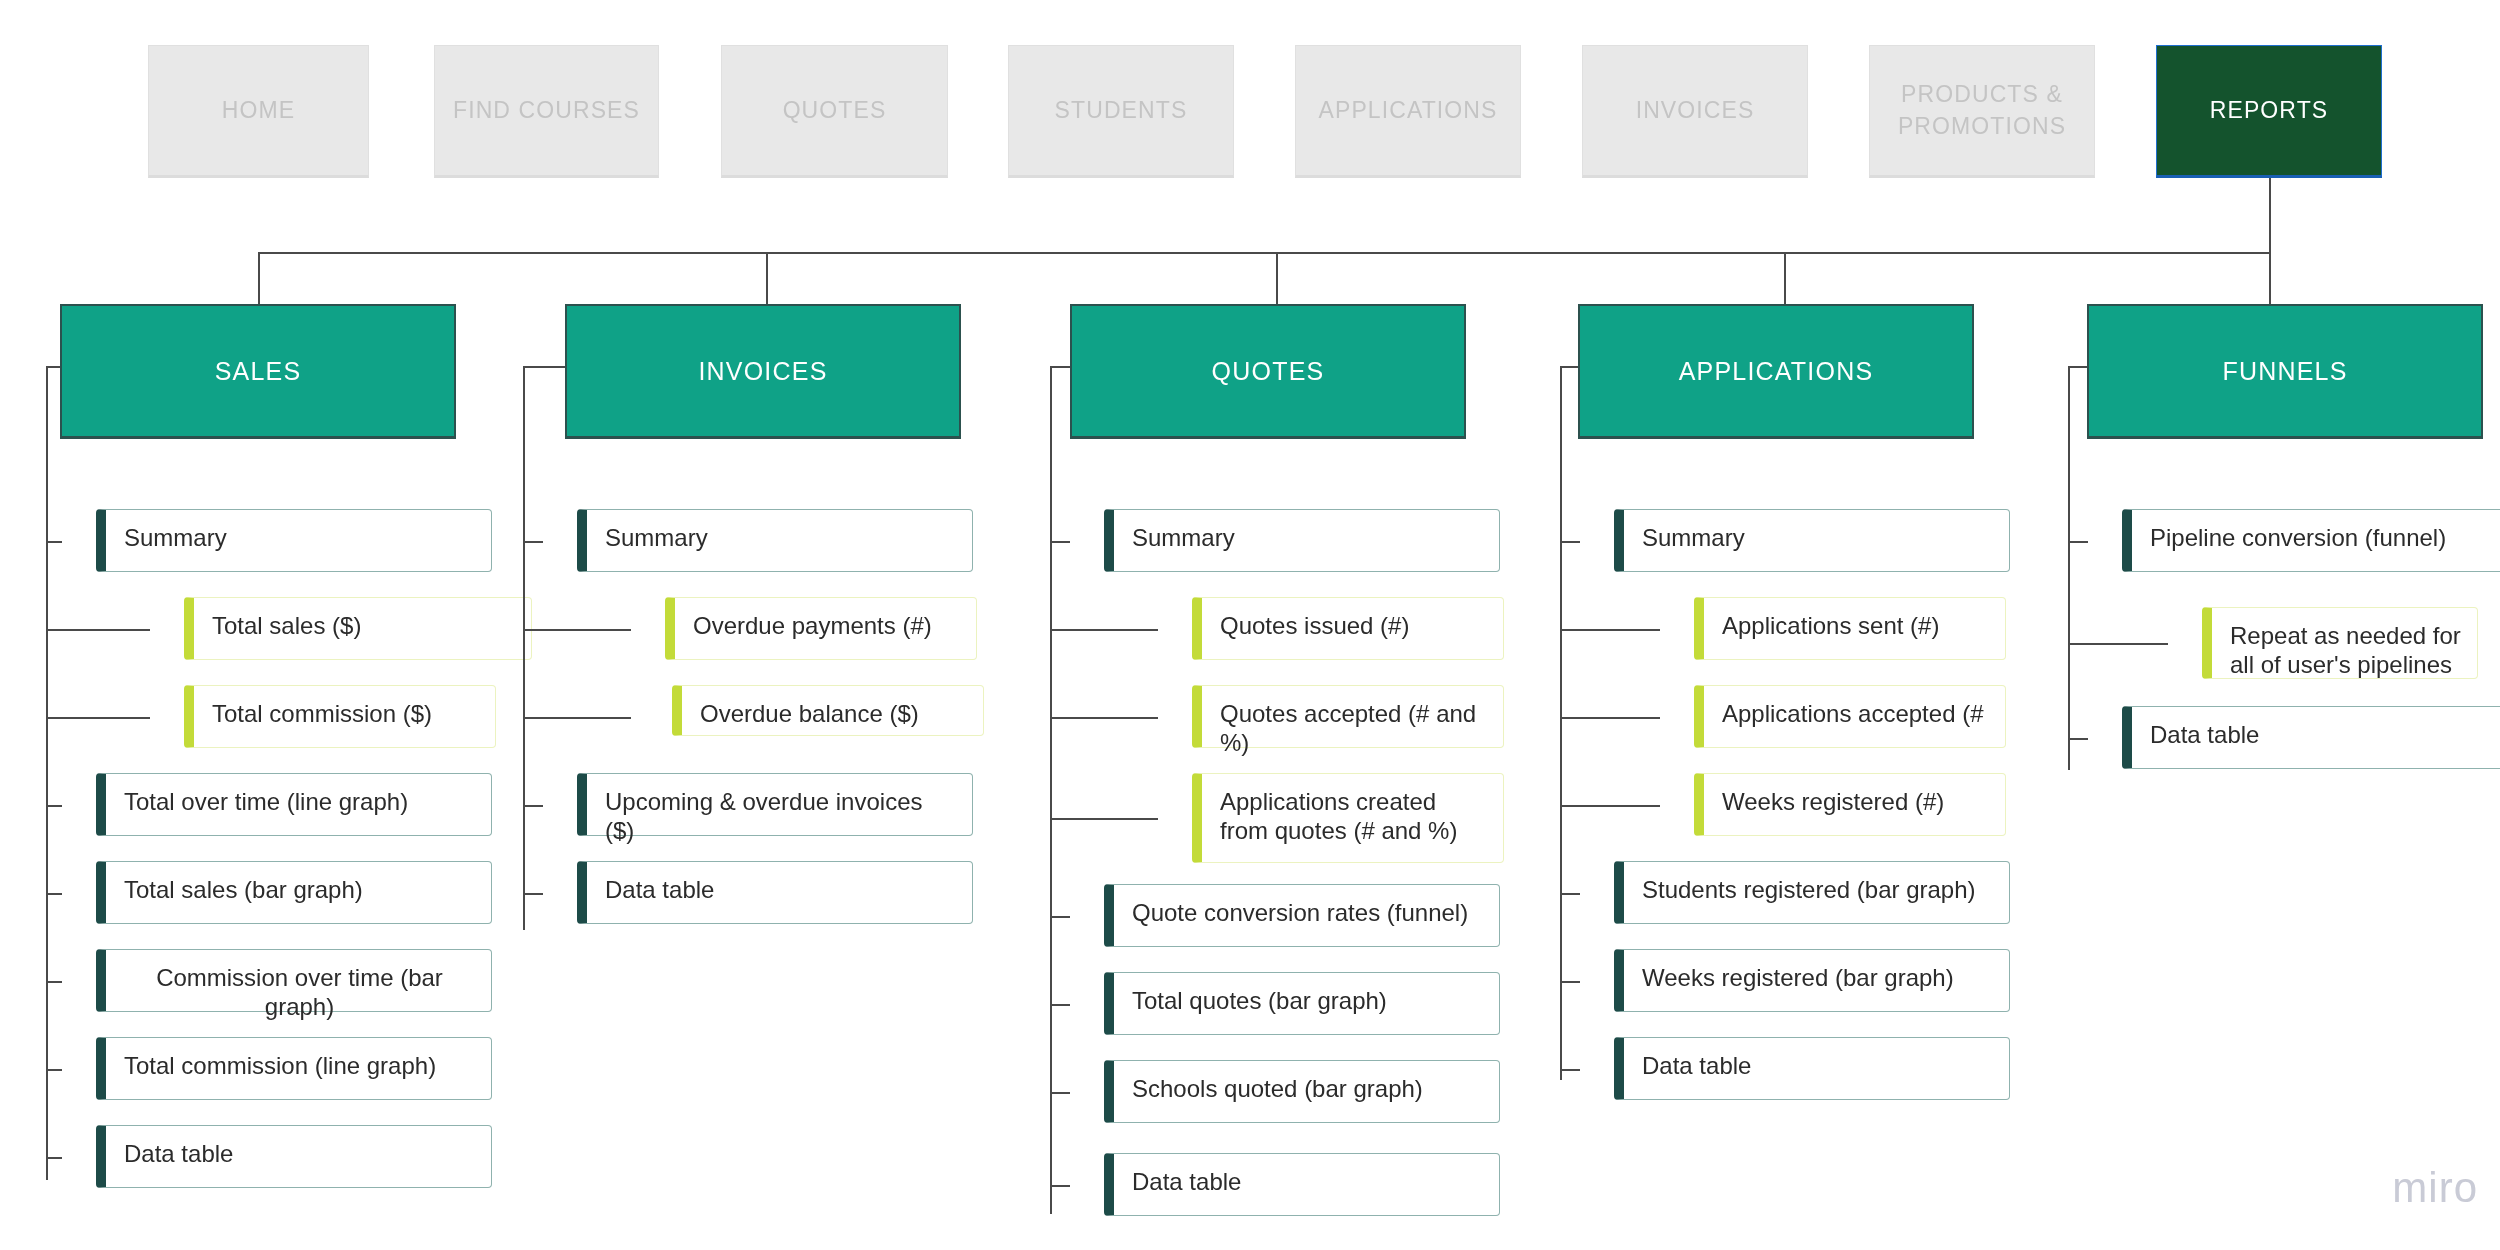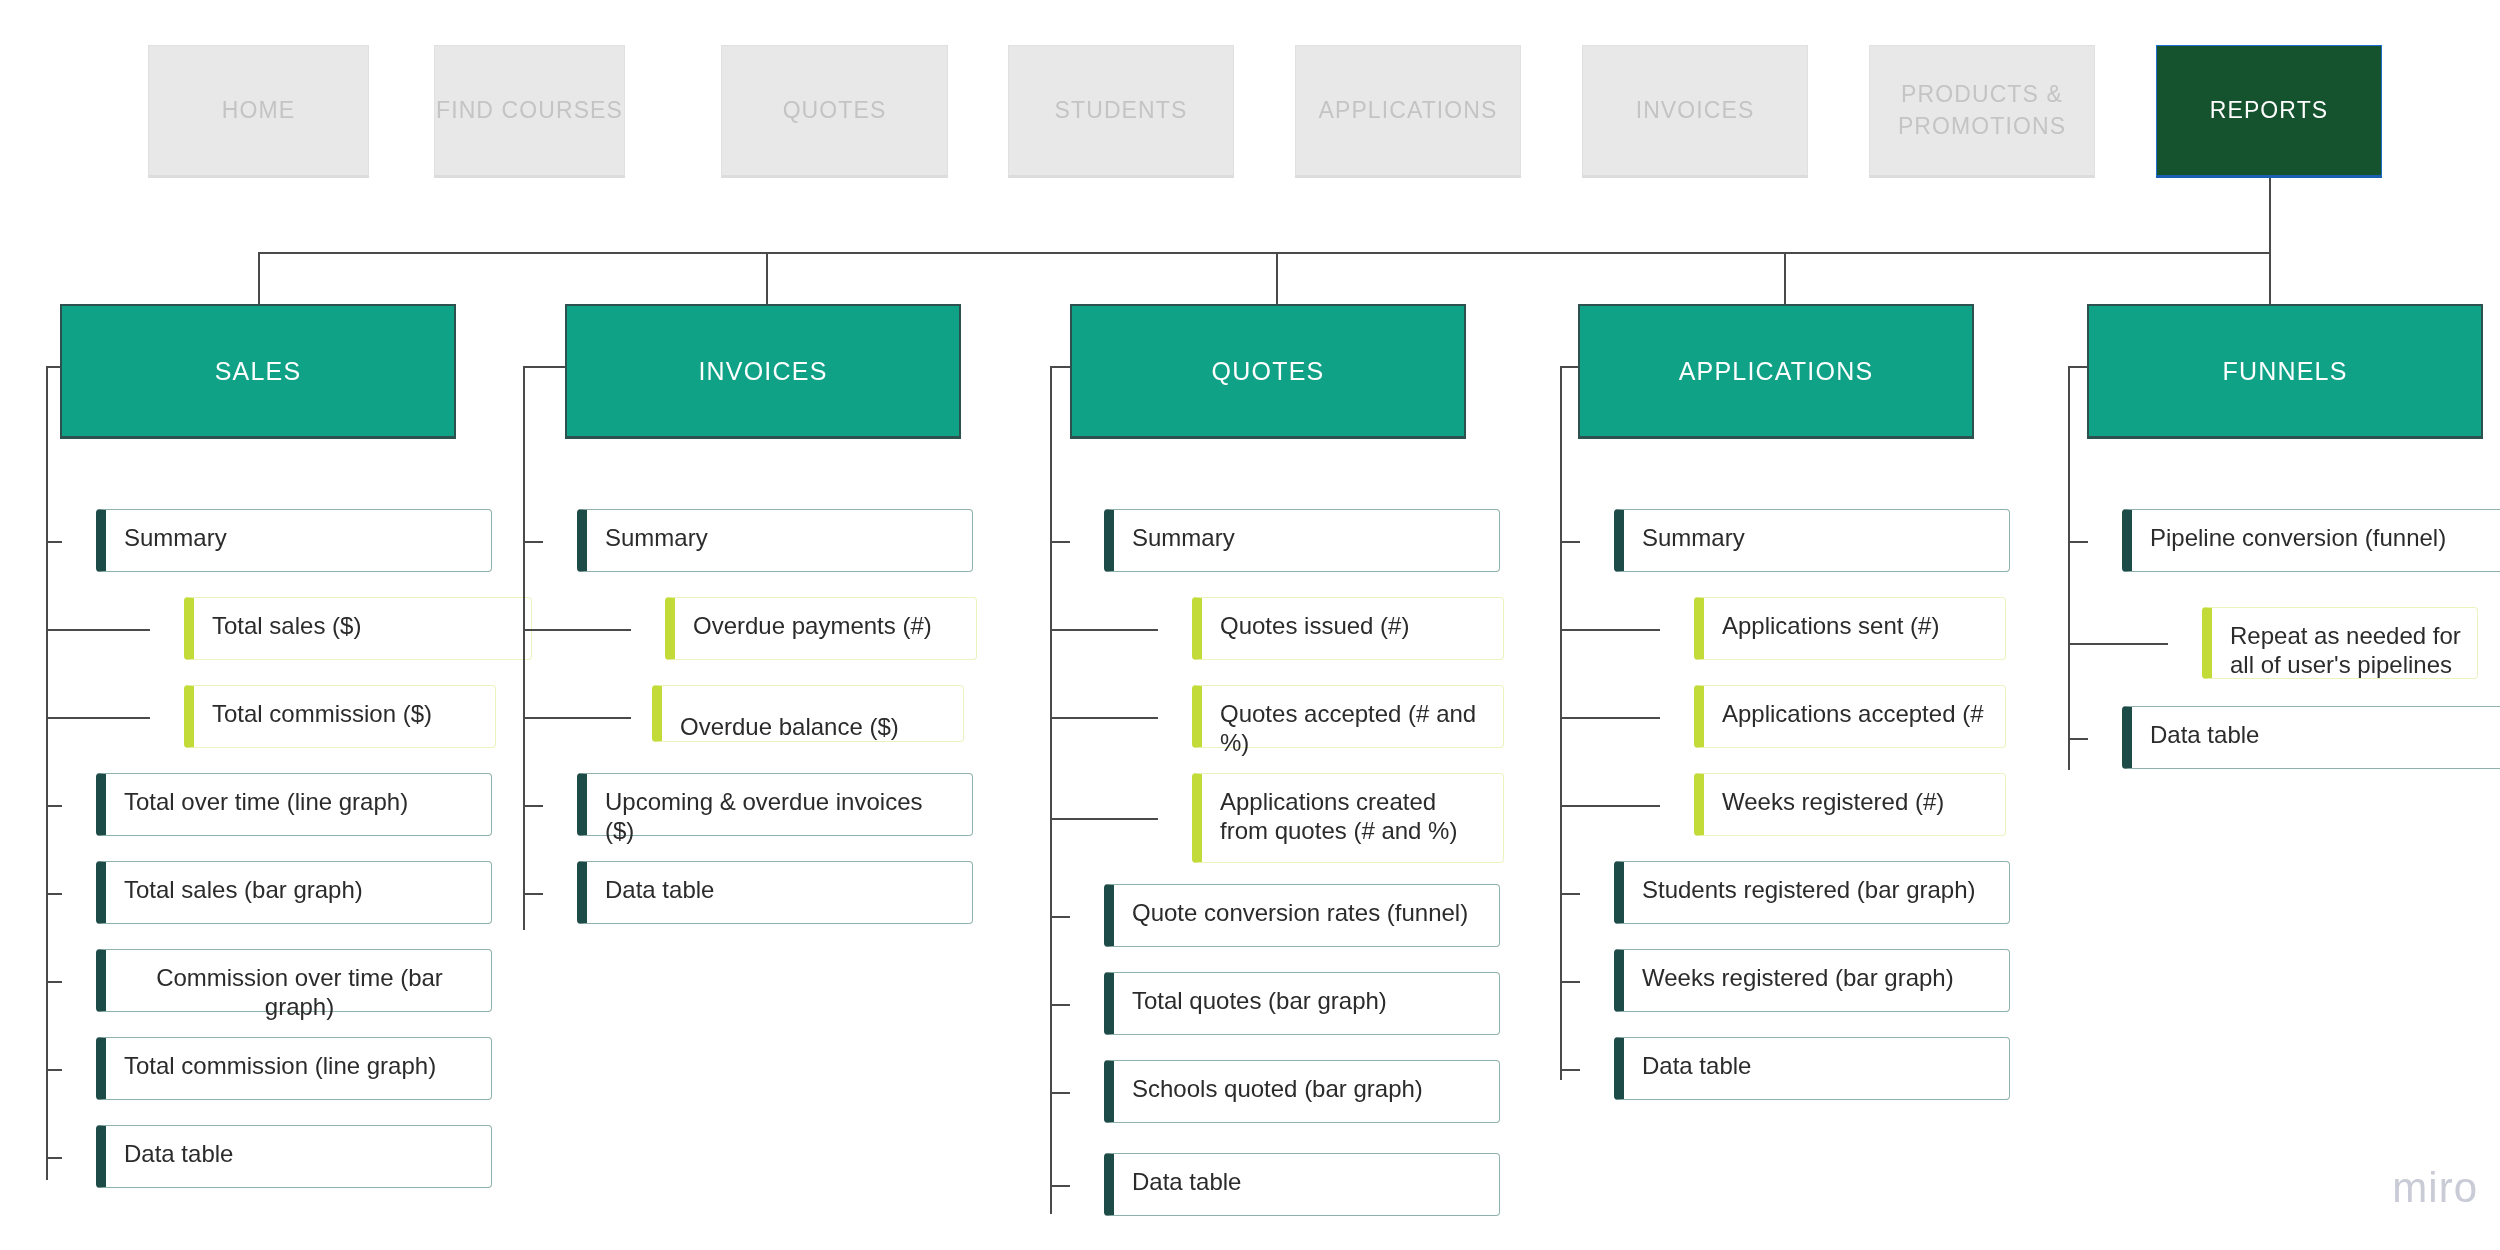--- a/index.html
+++ b/index.html
@@ -85,21 +85,21 @@
     font-weight:400;
   }
 </style>
 </head>
 <body>
 
 <div id="canvas">
 
   <div id="nav-layer">
       <div class="nav-btn" style="left: 148px; top: 45px; width: 221px; height: 133px; white-space: pre-line;">HOME</div>
-      <div class="nav-btn" style="left: 434px; top: 45px; width: 191px; height: 133px; white-space: pre-line;">FIND COURSES</div>
+      <div class="nav-btn" style="left: 434px; top: 45px; width: 225px; height: 133px; white-space: pre-line;">FIND COURSES</div>
       <div class="nav-btn" style="left: 721px; top: 45px; width: 227px; height: 133px; white-space: pre-line;">QUOTES</div>
       <div class="nav-btn" style="left: 1008px; top: 45px; width: 226px; height: 133px; white-space: pre-line;">STUDENTS</div>
       <div class="nav-btn" style="left: 1295px; top: 45px; width: 226px; height: 133px; white-space: pre-line;">APPLICATIONS</div>
       <div class="nav-btn" style="left: 1582px; top: 45px; width: 226px; height: 133px; white-space: pre-line;">INVOICES</div>
       <div class="nav-btn" style="left: 1869px; top: 45px; width: 226px; height: 133px; white-space: pre-line;">PRODUCTS &amp;
 PROMOTIONS</div>
       <div class="nav-btn active" style="left: 2156px; top: 45px; width: 226px; height: 133px; white-space: pre-line;">REPORTS</div>
     </div>
 
   <div id="topconn-layer">
@@ -153,21 +153,21 @@
       <div class="sec-head" style="left: 565px; top: 304px; width: 396px; height: 135px;">INVOICES</div>
       <div class="ln h" style="left: 523px; top: 541px; width: 20px;"></div>
       <div class="card dark" style="left: 543px; top: 509px; width: 396px; height: 63px;">
         <span class="txt">Summary</span>
       </div>
       <div class="ln h" style="left: 523px; top: 629px; width: 108px;"></div>
       <div class="card lime" style="left: 631px; top: 597px; width: 312px; height: 63px;">
         <span class="txt">Overdue payments (#)</span>
       </div>
       <div class="ln h" style="left: 523px; top: 717px; width: 108px;"></div>
-      <div class="card lime" style="left: 618px; top: 685px; width: 312px; height: 57px; align-items: flex-end;">
+      <div class="card lime" style="left: 638px; top: 685px; width: 312px; height: 51px;">
         <span class="txt">Overdue balance ($)</span>
       </div>
       <div class="ln h" style="left: 523px; top: 805px; width: 20px;"></div>
       <div class="card dark" style="left: 543px; top: 773px; width: 396px; height: 63px;">
         <span class="txt">Upcoming &amp; overdue invoices ($)</span>
       </div>
       <div class="ln h" style="left: 523px; top: 893px; width: 20px;"></div>
       <div class="card dark" style="left: 543px; top: 861px; width: 396px; height: 63px;">
         <span class="txt">Data table</span>
       </div>

